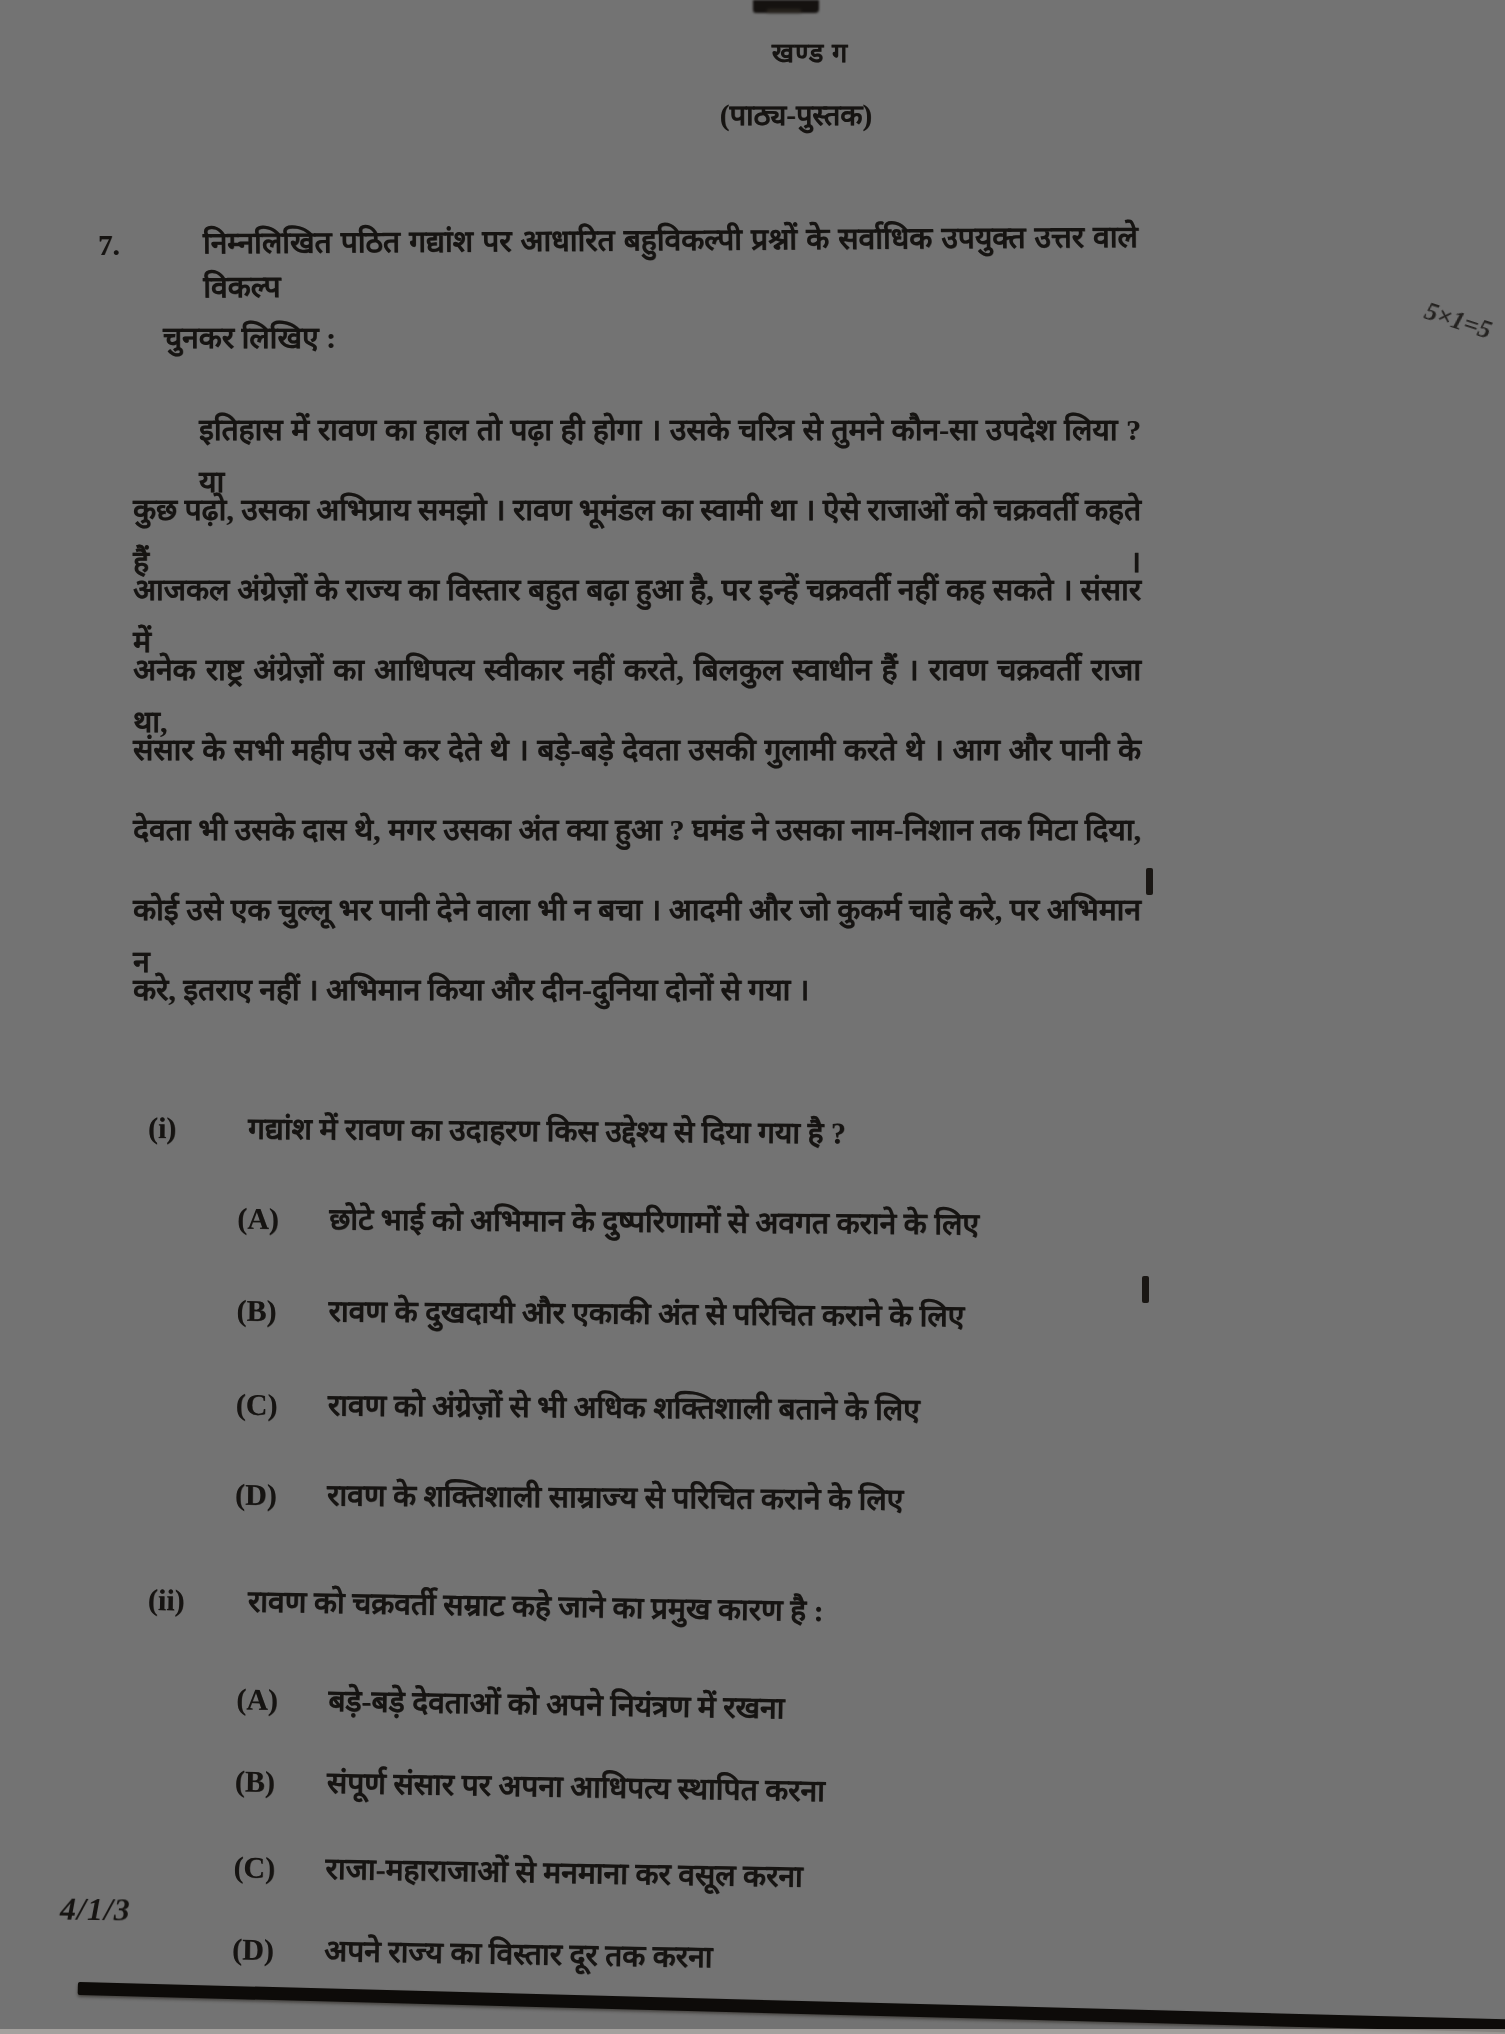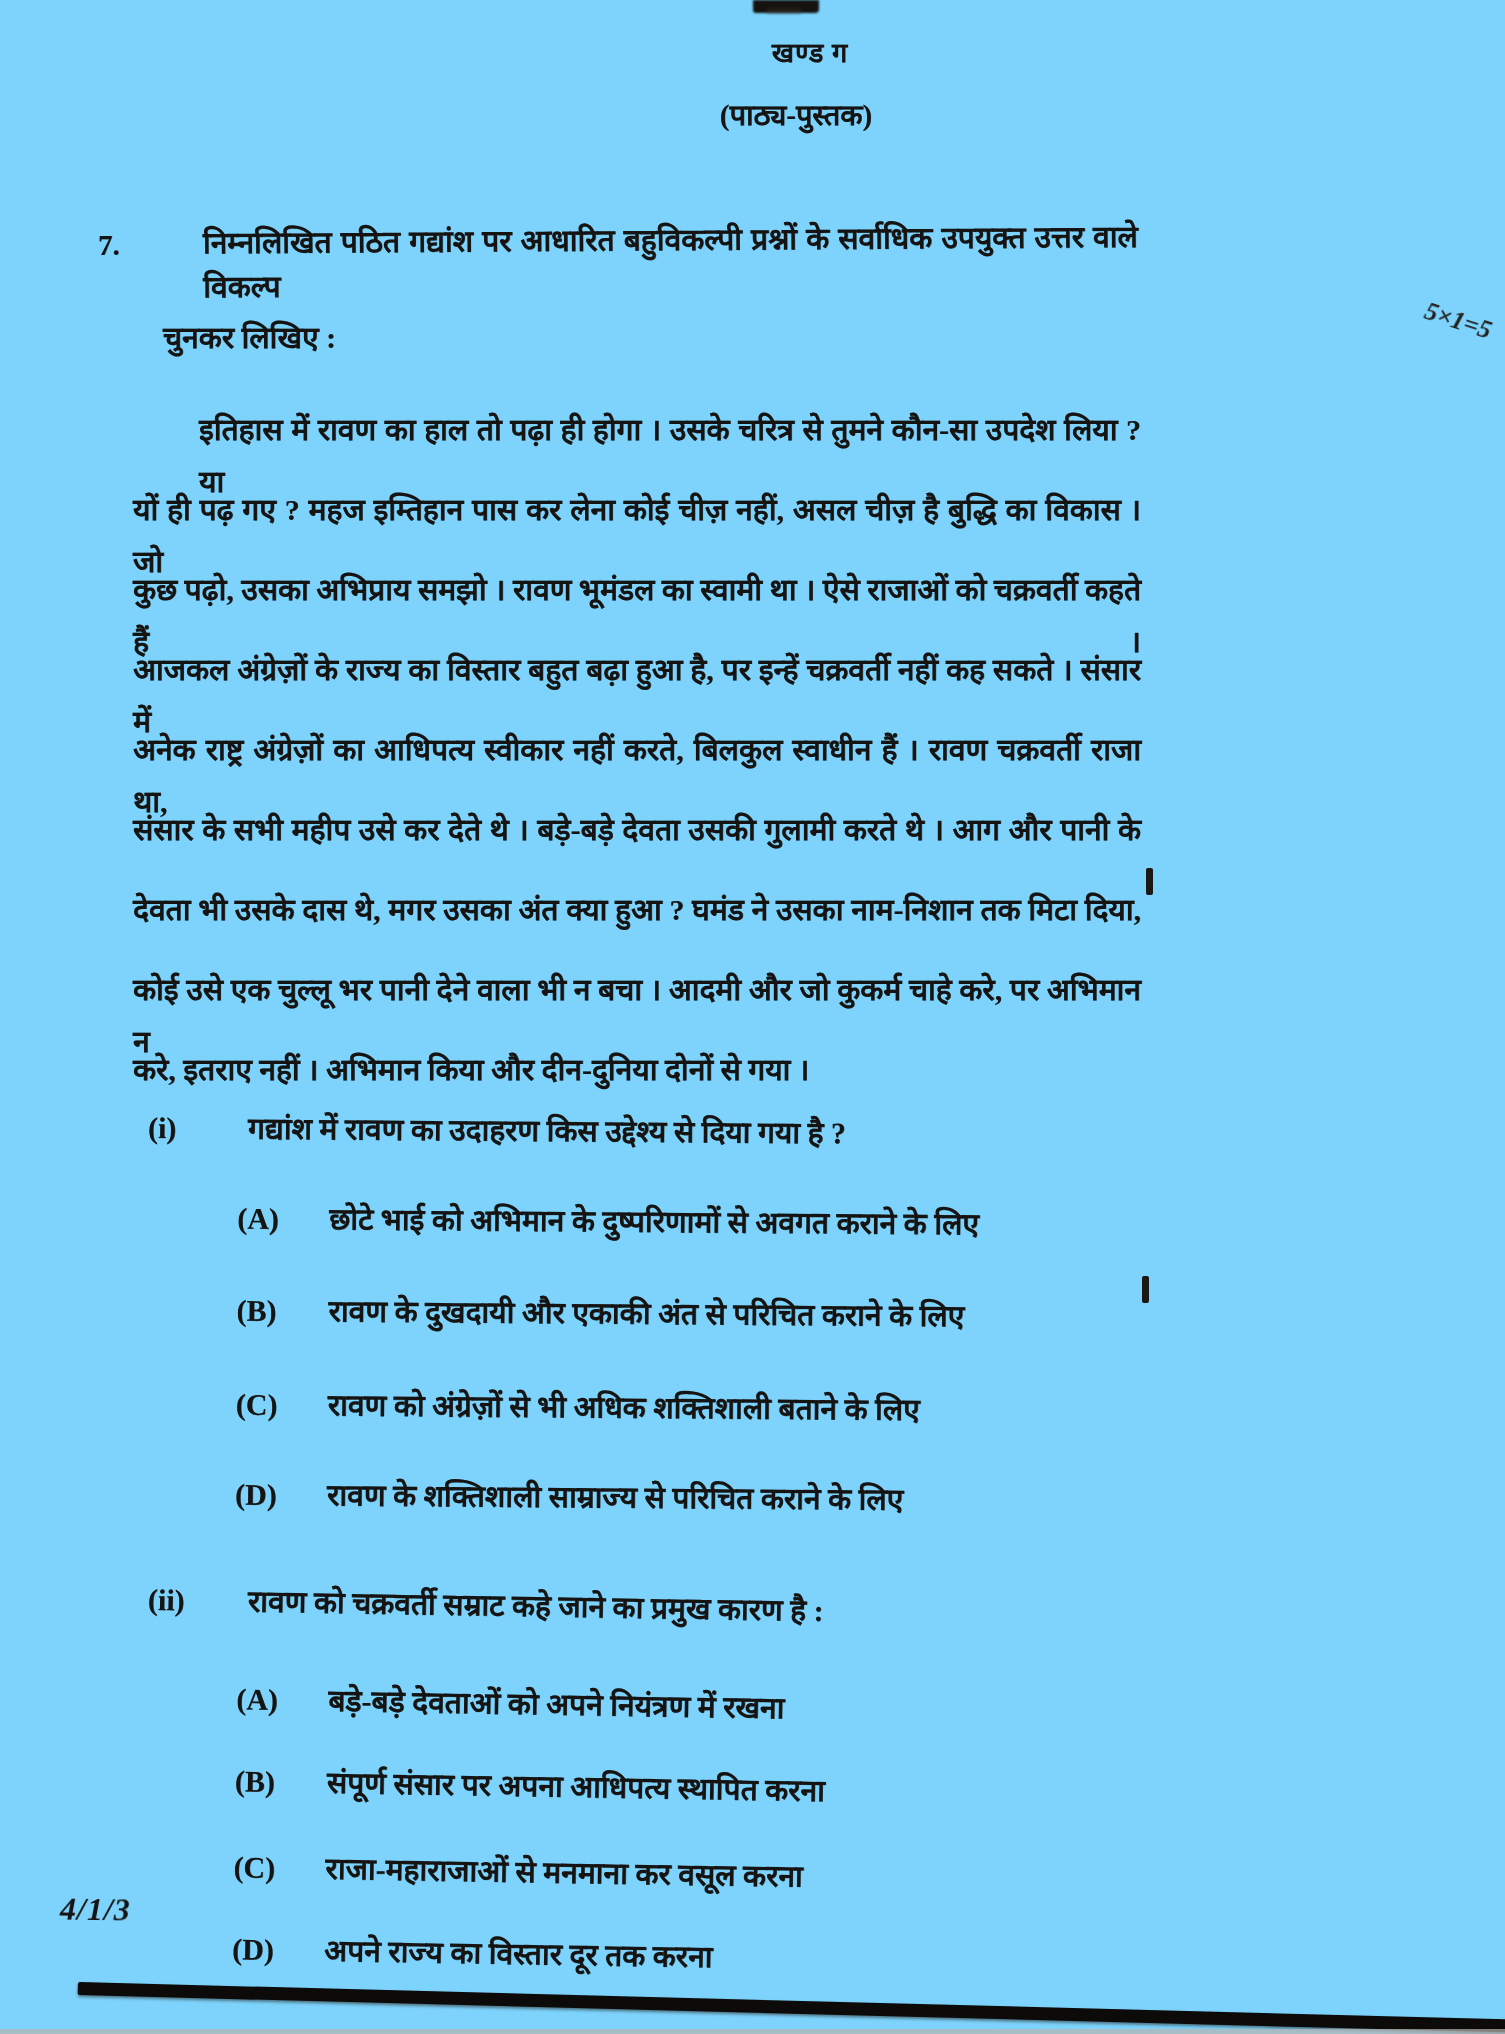--- a/index.html
+++ b/index.html
@@ -1,20 +1,20 @@
 <!DOCTYPE html>
 <html><head>
 <meta charset="utf-8">
 <style>
   html,body { margin:0; padding:0; background:#e8e6e2; }
   .page {
     position:relative;
     width:1505px; height:2034px;
     margin:0 auto;
-    background:#7dd3fc;
+    background:#737373;
     overflow:hidden;
     font-family:"Liberation Serif","DejaVu Serif",serif;
     color:#161412;
   }
   .abs { position:absolute; }
   .dev {
     font-weight:700;
     font-size:30px;
     line-height:1.45;
     text-shadow:0.4px 0.3px 0.6px rgba(20,16,12,0.45);
@@ -76,21 +76,20 @@
   <div class="abs dev heading-1">खण्ड ग</div>
   <div class="abs dev heading-2">(पाठ्य-पुस्तक)</div>
 
   <div class="abs dev q-number">7.</div>
   <div class="abs dev q-intro-1">निम्नलिखित पठित गद्यांश पर आधारित बहुविकल्पी प्रश्नों के सर्वाधिक उपयुक्त उत्तर वाले विकल्प</div>
   <div class="abs dev q-intro-2">चुनकर लिखिए :</div>
   <div class="abs q-marks">5×1=5</div>
 
   <div class="abs passage">
     <div class="p-line indent">इतिहास में रावण का हाल तो पढ़ा ही होगा । उसके चरित्र से तुमने कौन-सा उपदेश लिया ? या</div>
-    <div class="p-line">यों ही पढ़ गए ? महज इम्तिहान पास कर लेना कोई चीज़ नहीं, असल चीज़ है बुद्धि का विकास । जो</div>
     <div class="p-line">कुछ पढ़ो, उसका अभिप्राय समझो । रावण भूमंडल का स्वामी था । ऐसे राजाओं को चक्रवर्ती कहते हैं ।</div>
     <div class="p-line">आजकल अंग्रेज़ों के राज्य का विस्तार बहुत बढ़ा हुआ है, पर इन्हें चक्रवर्ती नहीं कह सकते । संसार में</div>
     <div class="p-line">अनेक राष्ट्र अंग्रेज़ों का आधिपत्य स्वीकार नहीं करते, बिलकुल स्वाधीन हैं । रावण चक्रवर्ती राजा था,</div>
     <div class="p-line">संसार के सभी महीप उसे कर देते थे । बड़े-बड़े देवता उसकी गुलामी करते थे । आग और पानी के</div>
     <div class="p-line">देवता भी उसके दास थे, मगर उसका अंत क्या हुआ ? घमंड ने उसका नाम-निशान तक मिटा दिया,</div>
     <div class="p-line">कोई उसे एक चुल्लू भर पानी देने वाला भी न बचा । आदमी और जो कुकर्म चाहे करे, पर अभिमान न</div>
     <div class="p-line tail">करे, इतराए नहीं । अभिमान किया और दीन-दुनिया दोनों से गया ।</div>
   </div>
 
   <div class="abs subq-group g1">

